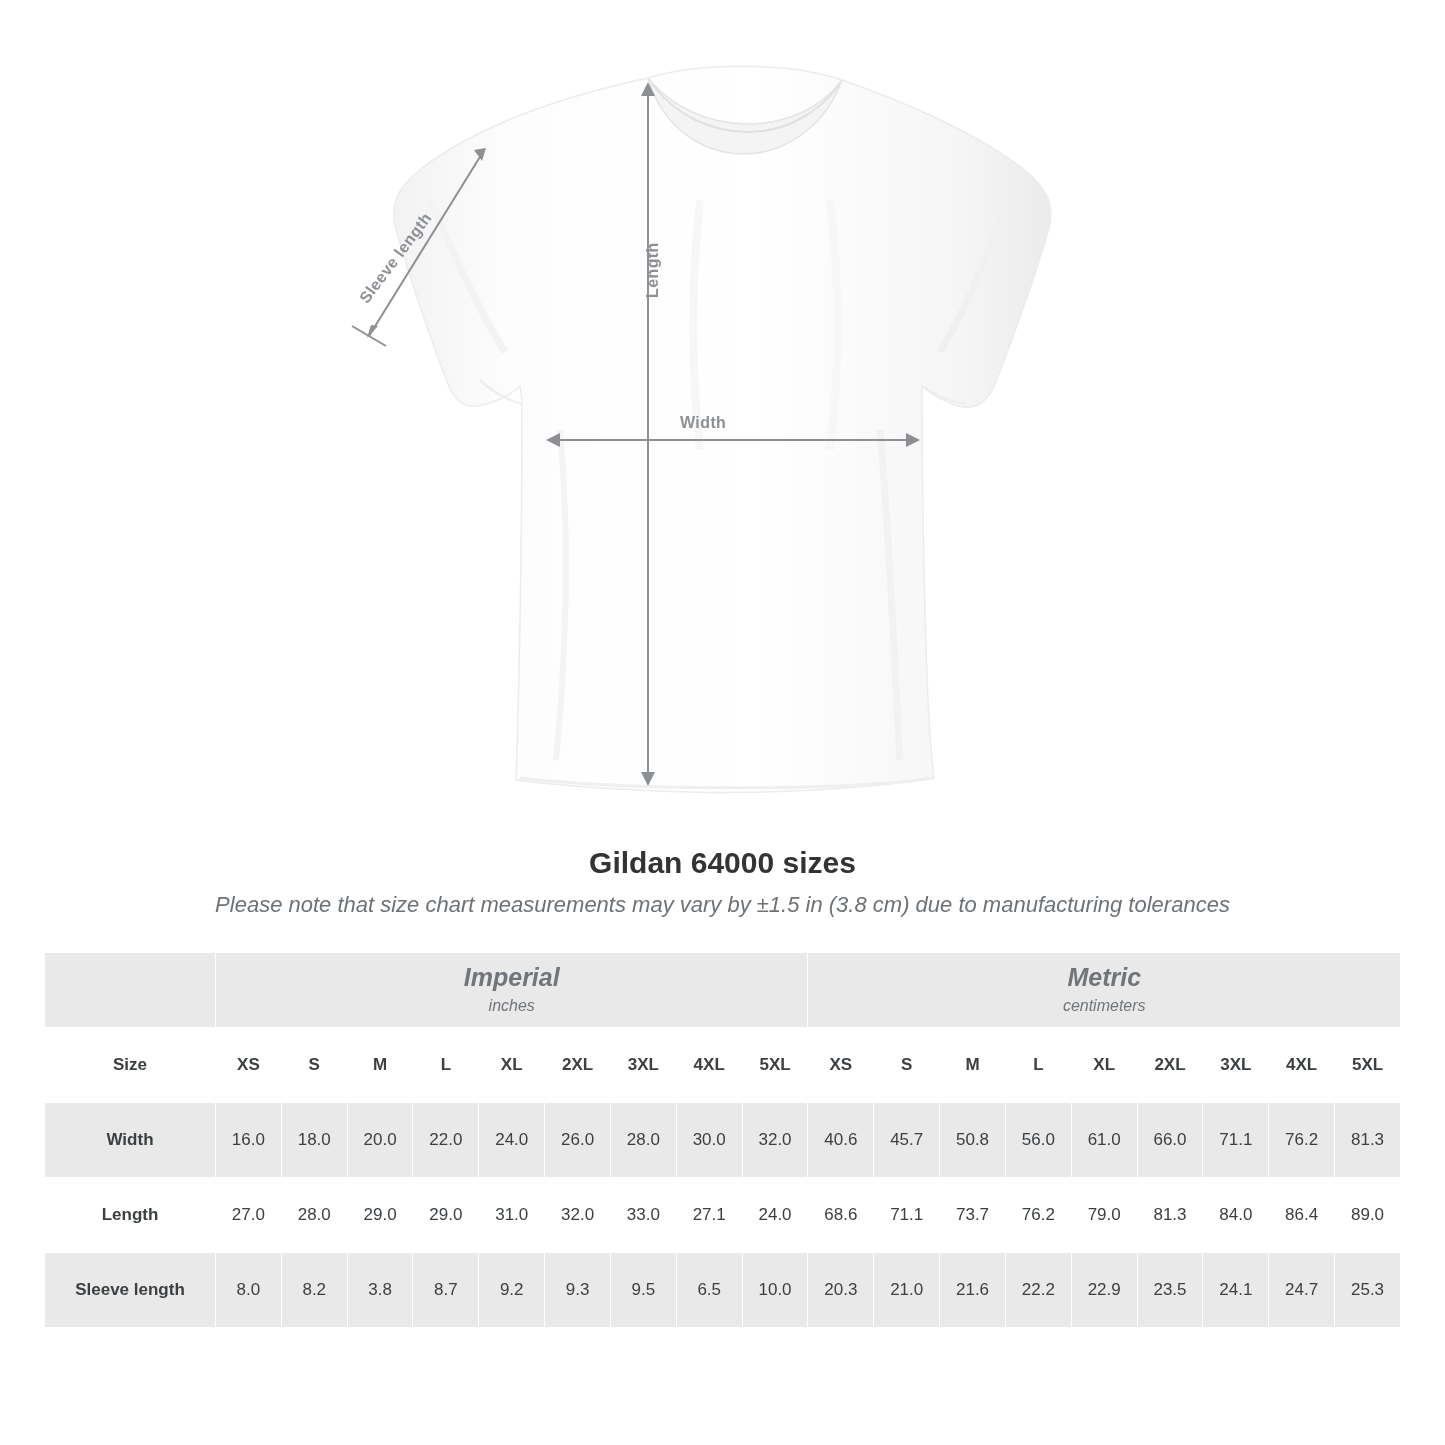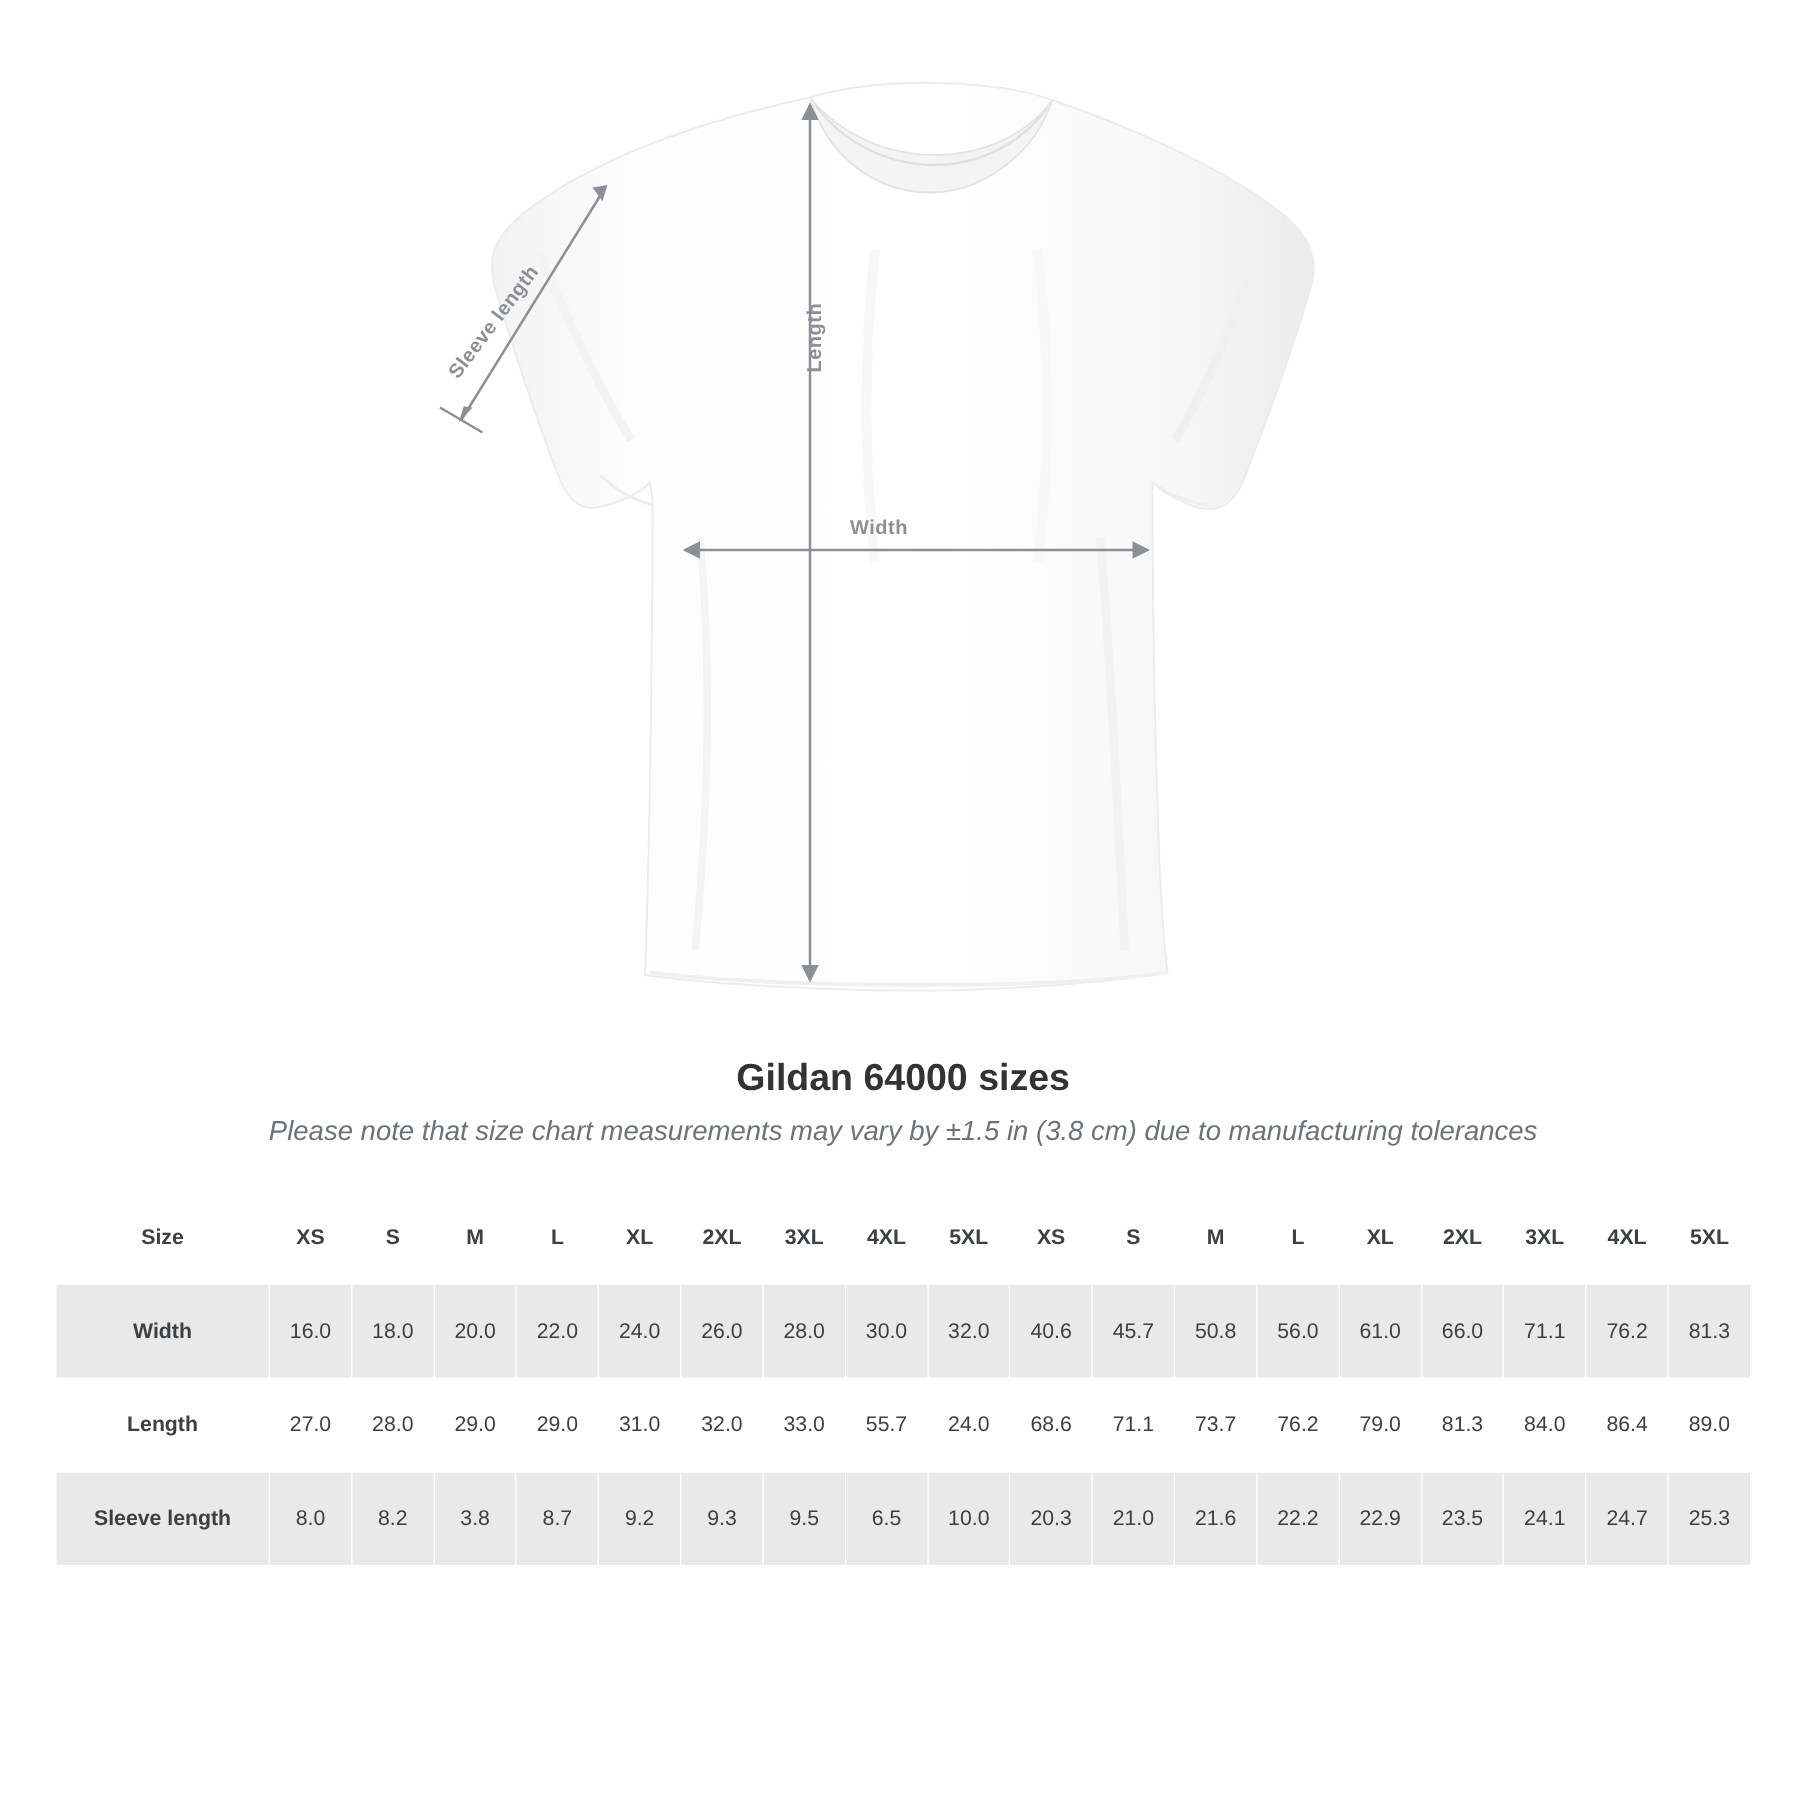--- a/index.html
+++ b/index.html
@@ -227,20 +227,31 @@
   </div>
 
   <div class="title-block">
     <h1 class="chart-title">Gildan 64000 sizes</h1>
     <p class="chart-note">Please note that size chart measurements may vary by ±1.5 in (3.8 cm) due to manufacturing tolerances</p>
   </div>
 
   <div class="table-wrap">
     <table class="size-table">
       <tbody>
+        <tr class="unit-row">
+          <td class="col-label"></td>
+          <td colspan="9">
+            <div class="unit-title">Imperial</div>
+            <div class="unit-sub">inches</div>
+          </td>
+          <td colspan="9">
+            <div class="unit-title">Metric</div>
+            <div class="unit-sub">centimeters</div>
+          </td>
+        </tr>
 
         <tr class="header-row">
           <td class="rowlabel col-label">Size</td>
           <td>XS</td>
           <td>S</td>
           <td>M</td>
           <td>L</td>
           <td>XL</td>
           <td>2XL</td>
           <td>3XL</td>
@@ -281,21 +292,21 @@
 
         <tr class="row-plain">
           <td class="rowlabel col-label">Length</td>
           <td>27.0</td>
           <td>28.0</td>
           <td>29.0</td>
           <td>29.0</td>
           <td>31.0</td>
           <td>32.0</td>
           <td>33.0</td>
-          <td>55.7</td>
+          <td>27.1</td>
           <td>24.0</td>
           <td>68.6</td>
           <td>71.1</td>
           <td>73.7</td>
           <td>76.2</td>
           <td>79.0</td>
           <td>81.3</td>
           <td>84.0</td>
           <td>86.4</td>
           <td>89.0</td>

